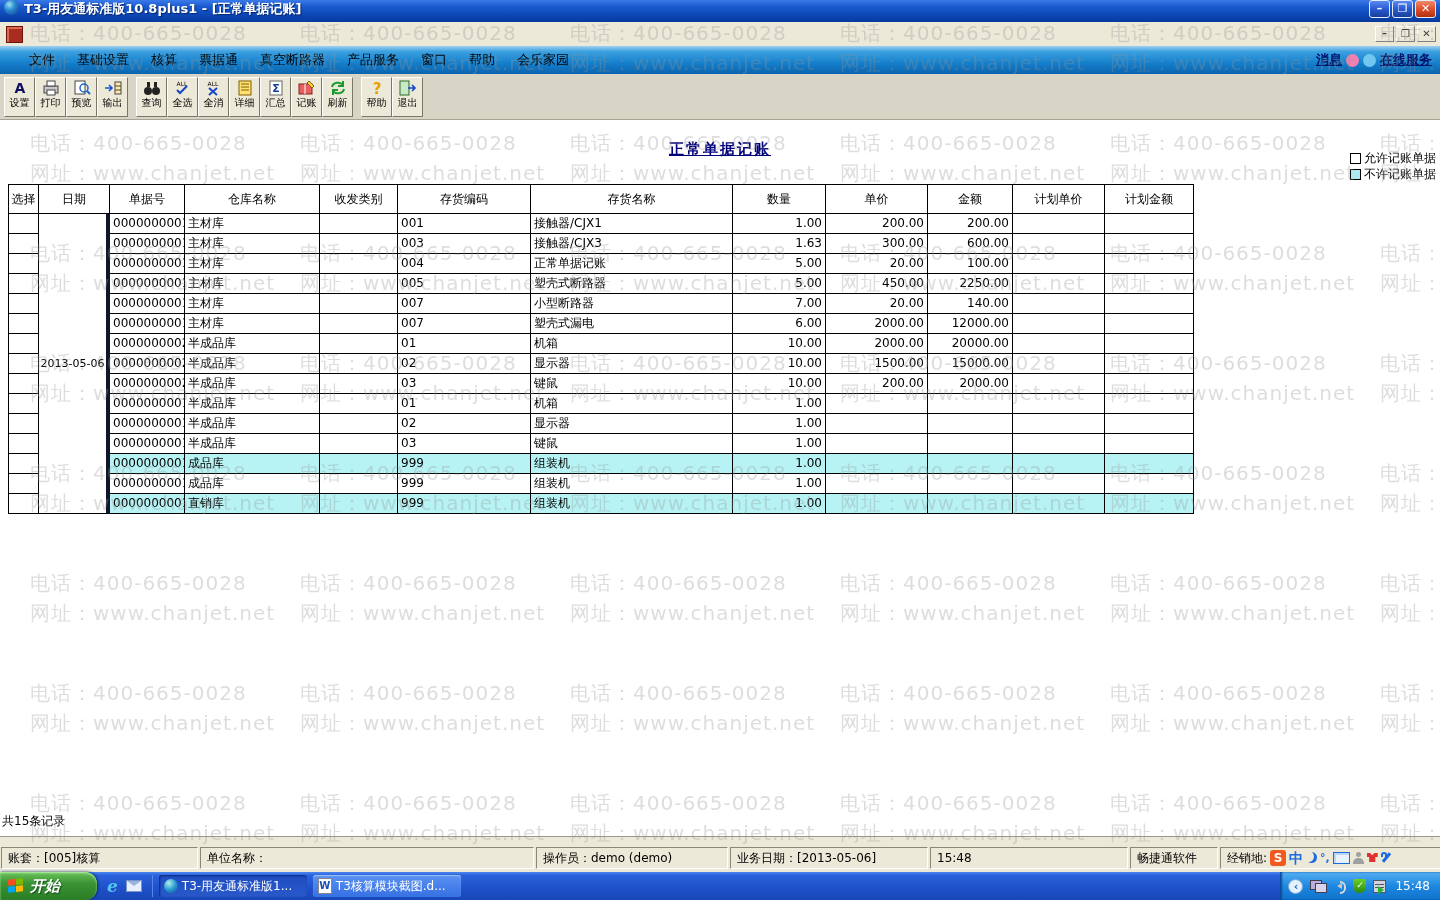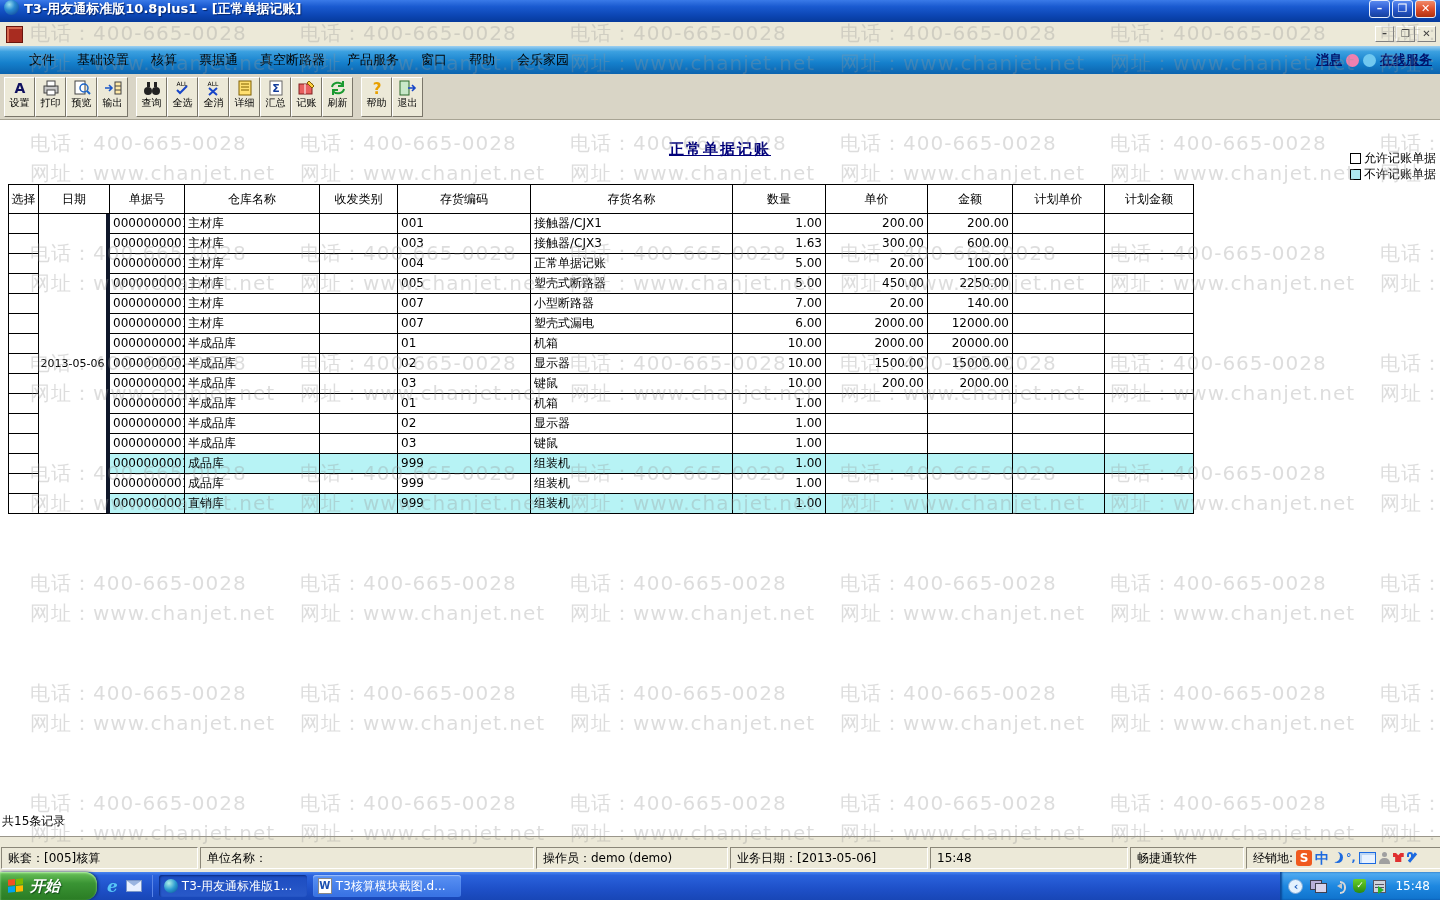--- a/index.html
+++ b/index.html
@@ -514,21 +514,21 @@
 
   <div class="record-count">共15条记录</div>
 </div>
 
 <div class="statusbar">
   <div class="scell" style="width:197px">账套：[005]核算</div>
   <div class="scell" style="width:334px">单位名称：</div>
   <div class="scell" style="width:192px">操作员：demo (demo)</div>
   <div class="scell" style="width:198px">业务日期：[2013-05-06]</div>
   <div class="scell" style="width:198px">15:48</div>
-  <div class="scell" style="width:114px">畅捷通软件</div>
+  <div class="scell" style="width:88px">畅捷通软件</div>
   <div class="scell" style="width:254px;margin-right:0">
     <span>经销地:</span>
     <span class="ime-s">S</span>
     <span class="ime-zh">中</span>
     <span class="ime-moon"></span>
     <span class="ime-punct">°,</span>
     <span class="ime-kbd"></span>
     <span class="ime-person"></span>
     <span class="ime-shirt"></span>
     <span class="ime-wrench"></span>

